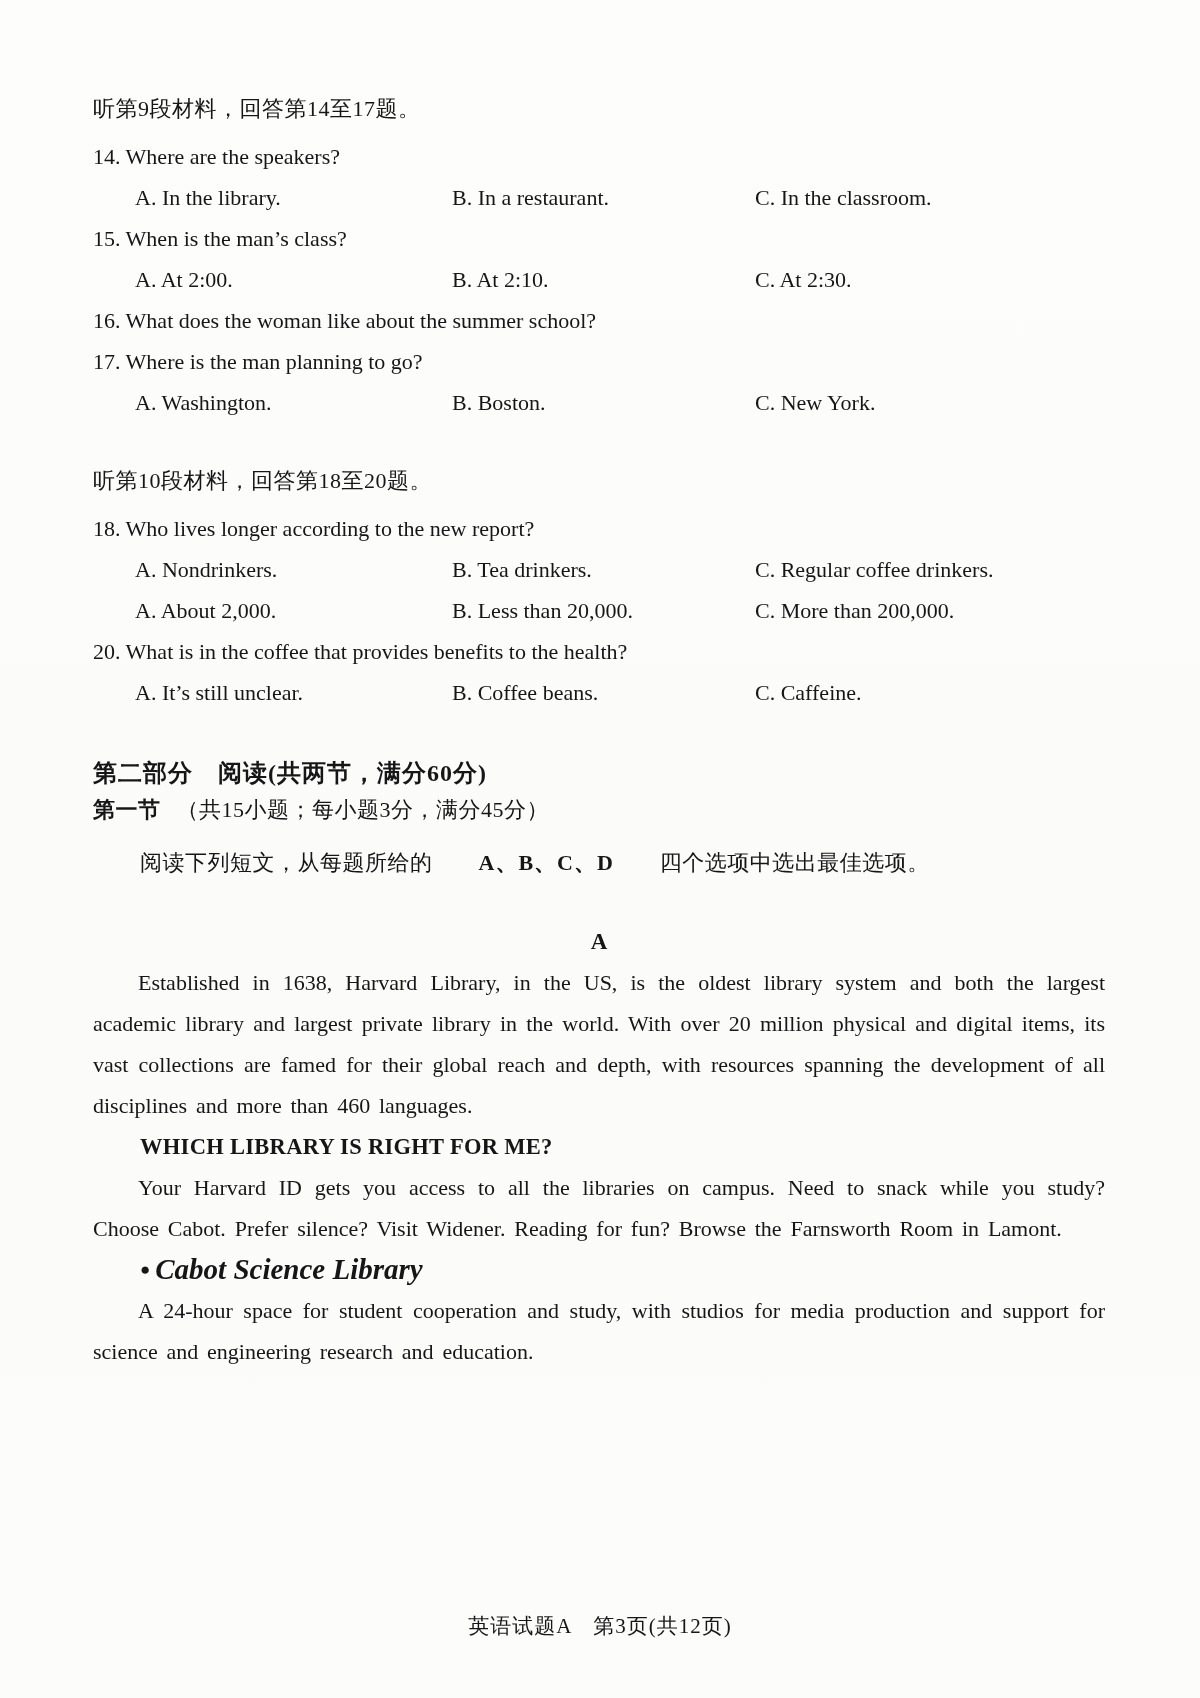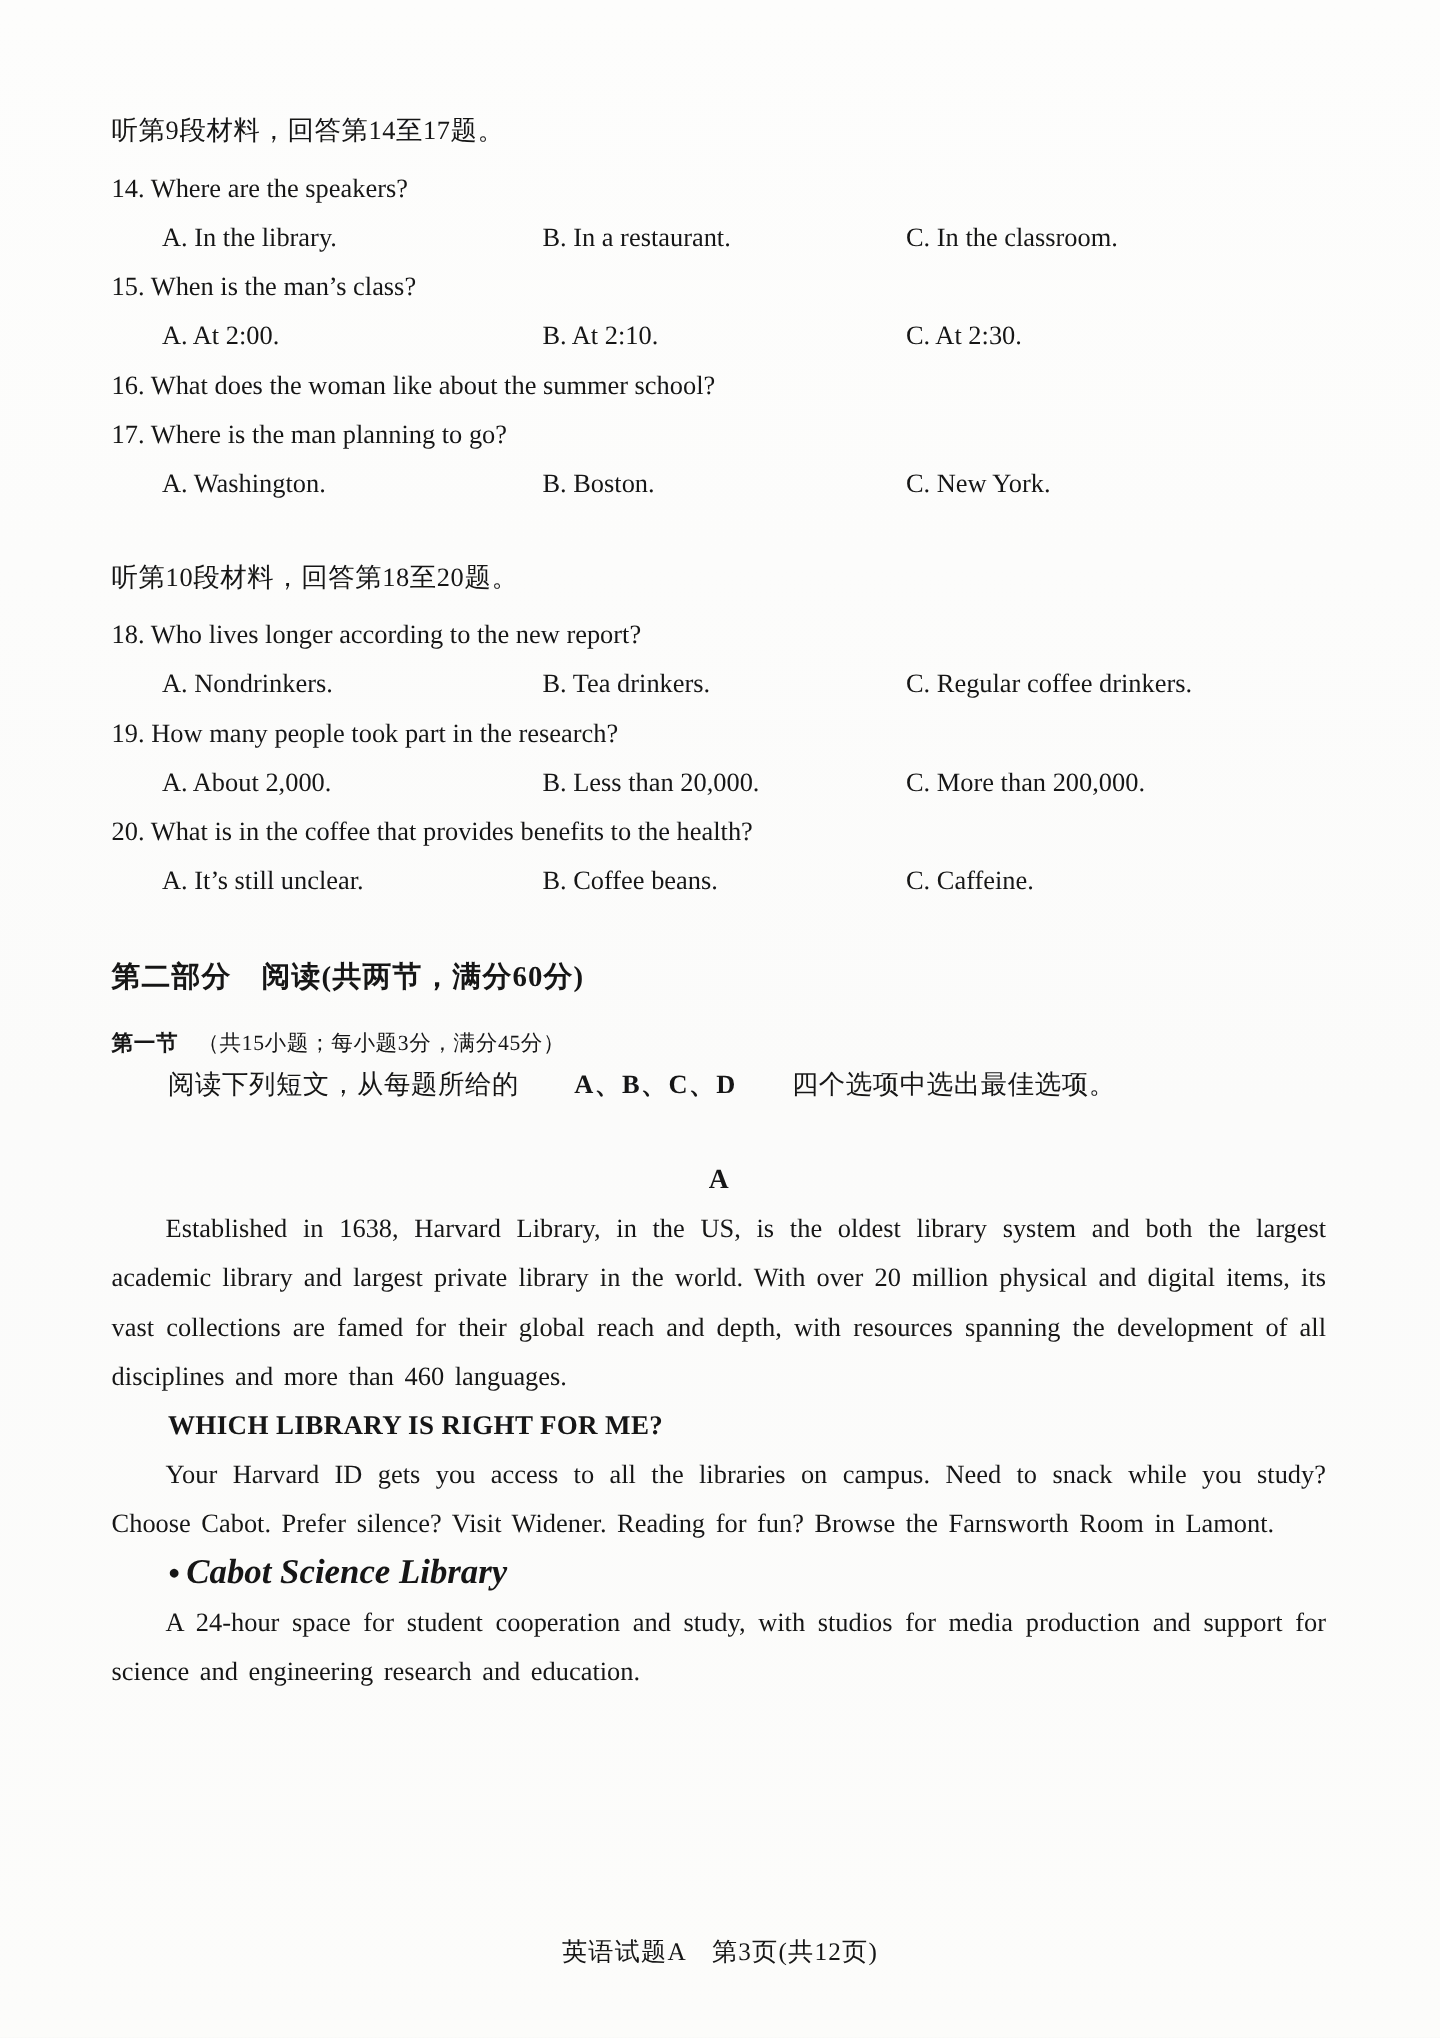--- a/index.html
+++ b/index.html
@@ -27,21 +27,21 @@
   .opt { position: absolute; top: 50%; transform: translateY(-50%); white-space: nowrap; font-size: 22px; }
   .opt-a { left: 42px; }
   .opt-b { left: 359px; }
   .opt-c { left: 662px; }
 
   .part-header {
     margin: 37px 0 0 0; height: 45px;
     display: flex; align-items: center;
     font-size: 24px; font-weight: bold; letter-spacing: 1px; text-align: right;
   }
-  .section-header { height: 45px; display: flex; align-items: flex-end; font-size: 18px; letter-spacing: 0.5px; }
+  .section-header { height: 45px; display: flex; align-items: flex-start; font-size: 22px; letter-spacing: 0.5px; }
   .section-title { font-weight: bold; margin-right: 16px; }
   .instruction { height: 45px; display: flex; align-items: center; padding-left: 47px; font-size: 22px; letter-spacing: 0.5px; gap: 46px; }
   .instruction .bold { font-weight: bold; letter-spacing: 1px; }
 
   .passage-title {
     margin-top: 36px; height: 41px;
     display: flex; align-items: center; justify-content: center;
     font-weight: bold; font-size: 23px;
   }
   .para {
@@ -96,21 +96,20 @@
 
     <div class="row cjk header-row gap-top">听第10段材料，回答第18至20题。</div>
 
     <div class="row">18. Who lives longer according to the new report?</div>
     <div class="row opts">
       <span class="opt opt-a">A. Nondrinkers.</span>
       <span class="opt opt-b">B. Tea drinkers.</span>
       <span class="opt opt-c">C. Regular coffee drinkers.</span>
     </div>
 
-    <div class="row">19. How many people took part in the research?</div>
     <div class="row opts">
       <span class="opt opt-a">A. About 2,000.</span>
       <span class="opt opt-b">B. Less than 20,000.</span>
       <span class="opt opt-c">C. More than 200,000.</span>
     </div>
 
     <div class="row">20. What is in the coffee that provides benefits to the health?</div>
     <div class="row opts">
       <span class="opt opt-a">A. It’s still unclear.</span>
       <span class="opt opt-b">B. Coffee beans.</span>

